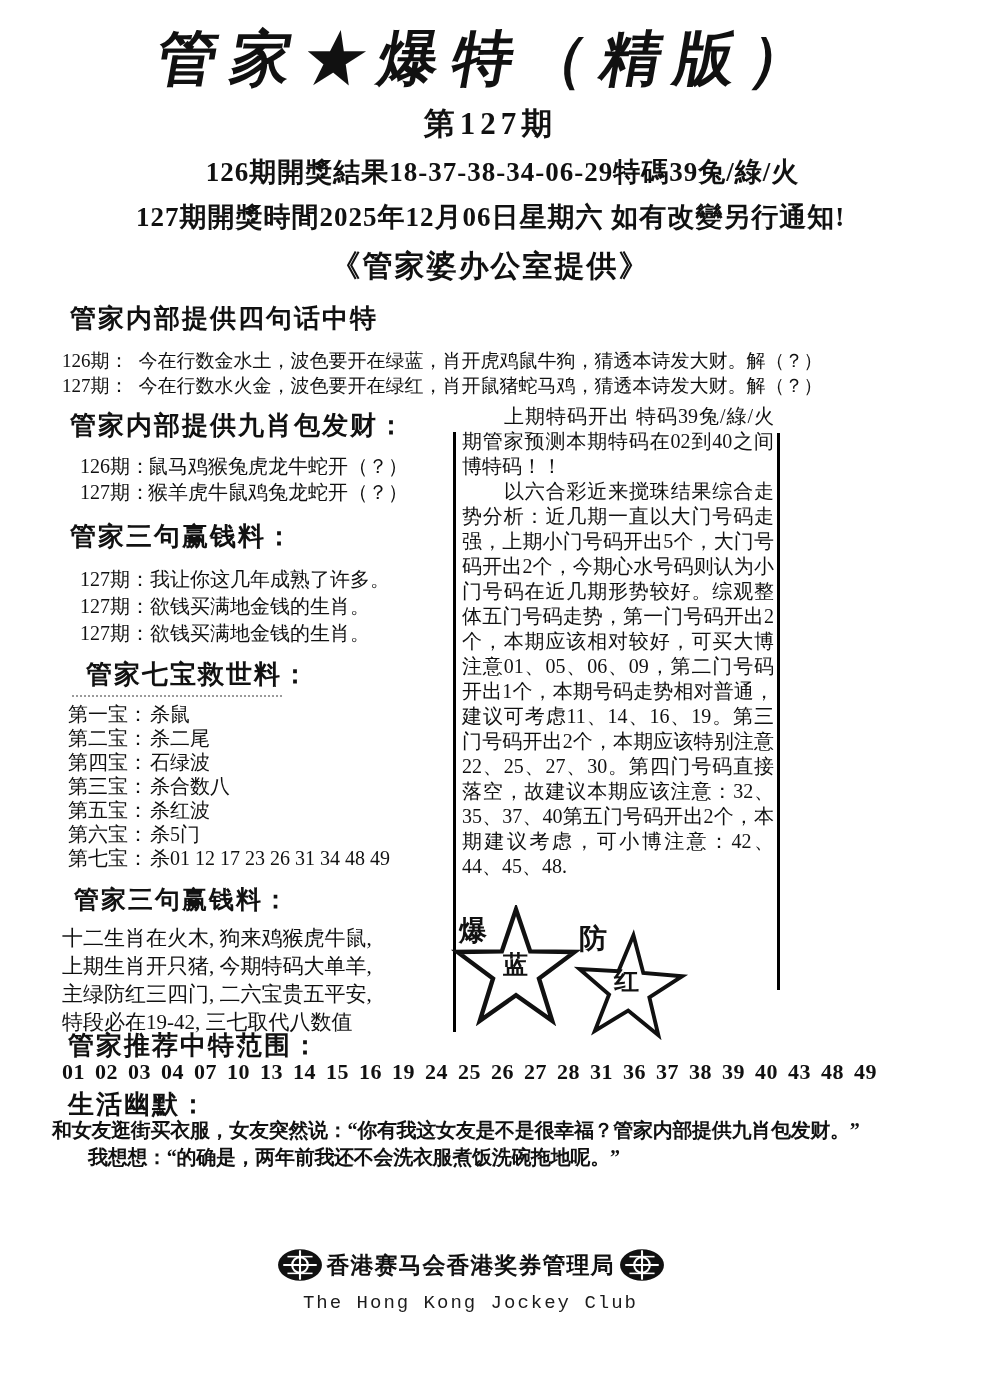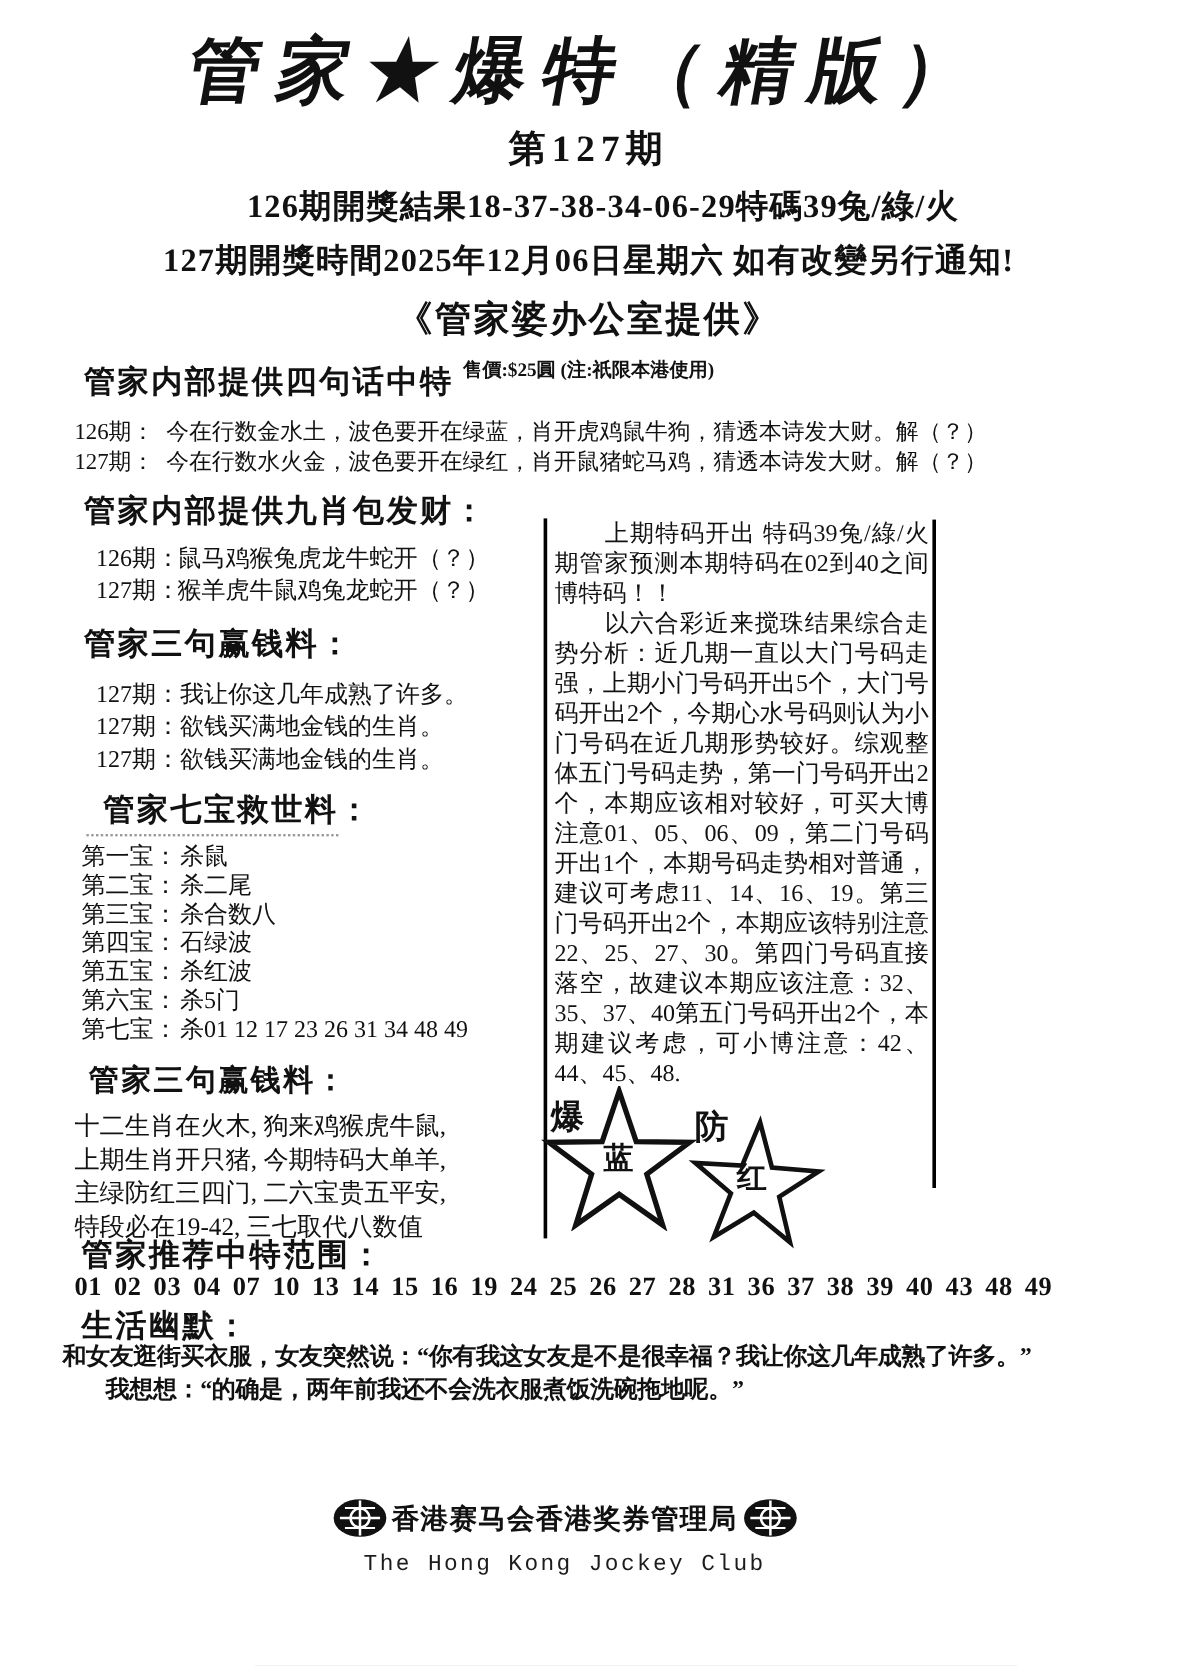--- a/index.html
+++ b/index.html
@@ -41,21 +41,21 @@
   .seven .row{font-size:20px;line-height:24px;margin-left:6px;}
   .seven .t-label{display:inline-block;width:82px;}
   .poem{margin-top:13px;}
   .poem .sec-h{font-size:25px;margin:0 0 8px 12px;}
   .poem .row{font-size:21px;line-height:28px;}
   
   .vl{position:absolute;width:3px;background:#000;}
   .vl-left{left:453px;top:432px;height:600px;}
   .vl-right{left:777px;top:433px;height:557px;}
   .analysis{
-    position:absolute;left:462px;top:433px;width:312px;
+    position:absolute;left:462px;top:404px;width:312px;
     font-size:20px;line-height:25px;text-align:justify;
   }
   .analysis p{margin:0;text-indent:2.1em;}
   
   .star-svg{position:absolute;}
   .star-label{position:absolute;font-weight:bold;white-space:nowrap;}
   .lbl-bao{left:459px;top:912px;font-size:28px;}
   .lbl-lan{left:503px;top:948px;font-size:25px;z-index:3;}
   .lbl-fang{left:579px;top:920px;font-size:28px;}
   .lbl-hong{left:614px;top:964px;font-size:25px;z-index:3;}
@@ -86,21 +86,20 @@
 <body>
 
 <div class="page">
 
   <div class="masthead">
     <div class="title">管家★爆特（精版）</div>
     <div class="issue">第127期</div>
     <div class="result-line">126期開獎結果18-37-38-34-06-29特碼39兔/綠/火</div>
     <div class="time-line">127期開獎時間2025年12月06日星期六 如有改變另行通知!</div>
     <div class="provider">《管家婆办公室提供》</div>
-    <div class="price">售價:$25圓 (注:祇限本港使用)</div>
   </div>
 
   <div class="four-sec">
     <div class="sec-h">管家内部提供四句话中特</div>
     <div class="row">
       <span class="period">126期：</span><span>今在行数金水土，波色要开在绿蓝，肖开虎鸡鼠牛狗，猜透本诗发大财。解（？）</span>
     </div>
     <div class="row">
       <span class="period">127期：</span><span>今在行数水火金，波色要开在绿红，肖开鼠猪蛇马鸡，猜透本诗发大财。解（？）</span>
     </div>
@@ -128,24 +127,24 @@
     <div class="seven">
       <div class="sec-h">管家七宝救世料：</div>
       <div class="dotline"></div>
       <div class="row">
         <span class="t-label">第一宝：</span><span>杀鼠</span>
       </div>
       <div class="row">
         <span class="t-label">第二宝：</span><span>杀二尾</span>
       </div>
       <div class="row">
+        <span class="t-label">第四宝：</span><span>石绿波</span>
+      </div>
+      <div class="row">
         <span class="t-label">第三宝：</span><span>杀合数八</span>
-      </div>
-      <div class="row">
-        <span class="t-label">第四宝：</span><span>石绿波</span>
       </div>
       <div class="row">
         <span class="t-label">第五宝：</span><span>杀红波</span>
       </div>
       <div class="row">
         <span class="t-label">第六宝：</span><span>杀5门</span>
       </div>
       <div class="row">
         <span class="t-label">第七宝：</span><span>杀01 12 17 23 26 31 34 48 49</span>
       </div>
@@ -176,21 +175,21 @@
   <span class="star-label lbl-fang">防</span>
   <svg class="star-svg" style="left:572px;top:921px;transform:rotate(4deg);" width="116" height="127" viewBox="0 0 120 110">
     <polygon points="60,4 72.9,42.2 113.3,42.7 80.9,66.8 92.9,105.3 60,82 27.1,105.3 39.1,66.8 6.7,42.7 47.1,42.2" fill="#fff" stroke="#111" stroke-width="4"></polygon>
   </svg>
   <span class="star-label lbl-hong">红</span>
 
   <div class="sec-h recommend-h">管家推荐中特范围：</div>
   <div class="recommend-nums">01 02 03 04 07 10 13 14 15 16 19 24 25 26 27 28 31 36 37 38 39 40 43 48 49</div>
 
   <div class="sec-h humor-h">生活幽默：</div>
-  <div class="humor-1">和女友逛街买衣服，女友突然说：“你有我这女友是不是很幸福？我让你这几年成熟了许多。”</div>
+  <div class="humor-1">和女友逛街买衣服，女友突然说：“你有我这女友是不是很幸福？管家内部提供九肖包发财。”</div>
   <div class="humor-2">我想想：“的确是，两年前我还不会洗衣服煮饭洗碗拖地呢。”</div>
 
   <div class="org-row">
     <svg width="46" height="34" viewBox="0 0 44 32">
       <ellipse cx="22" cy="16" rx="21" ry="15" fill="#111"></ellipse>
       <circle cx="22" cy="16" r="7.5" fill="none" stroke="#fff" stroke-width="2"></circle>
       <line x1="22" y1="2" x2="22" y2="30" stroke="#fff" stroke-width="2"></line>
       <line x1="6" y1="16" x2="38" y2="16" stroke="#fff" stroke-width="2"></line>
       <line x1="10" y1="8" x2="34" y2="8" stroke="#fff" stroke-width="1.5"></line>
       <line x1="10" y1="24" x2="34" y2="24" stroke="#fff" stroke-width="1.5"></line>

